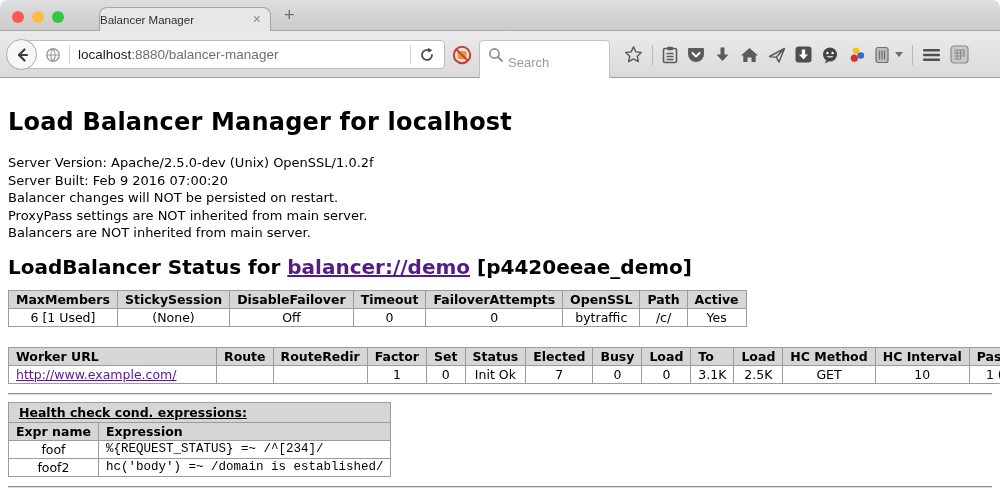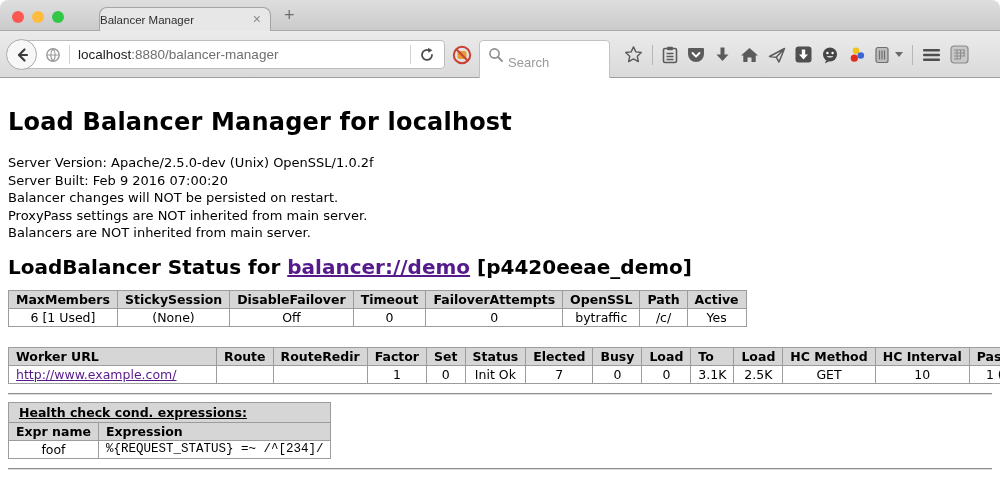--- a/index.html
+++ b/index.html
@@ -352,19 +352,23 @@
         <th colspan="2" class="span-title">Health check cond. expressions:</th>
       </tr>
       <tr>
         <th>Expr name</th>
         <th>Expression</th>
       </tr>
       <tr>
         <td class="name">foof</td>
         <td class="expr">%{REQUEST_STATUS} =~ /^[234]/</td>
       </tr>
+      <tr>
+        <td class="name">foof2</td>
+        <td class="expr">hc('body') =~ /domain is established/</td>
+      </tr>
     </tbody>
       </table>
 
     <hr class="rule">
 
   </div>
 </div>
 
 </body></html>

